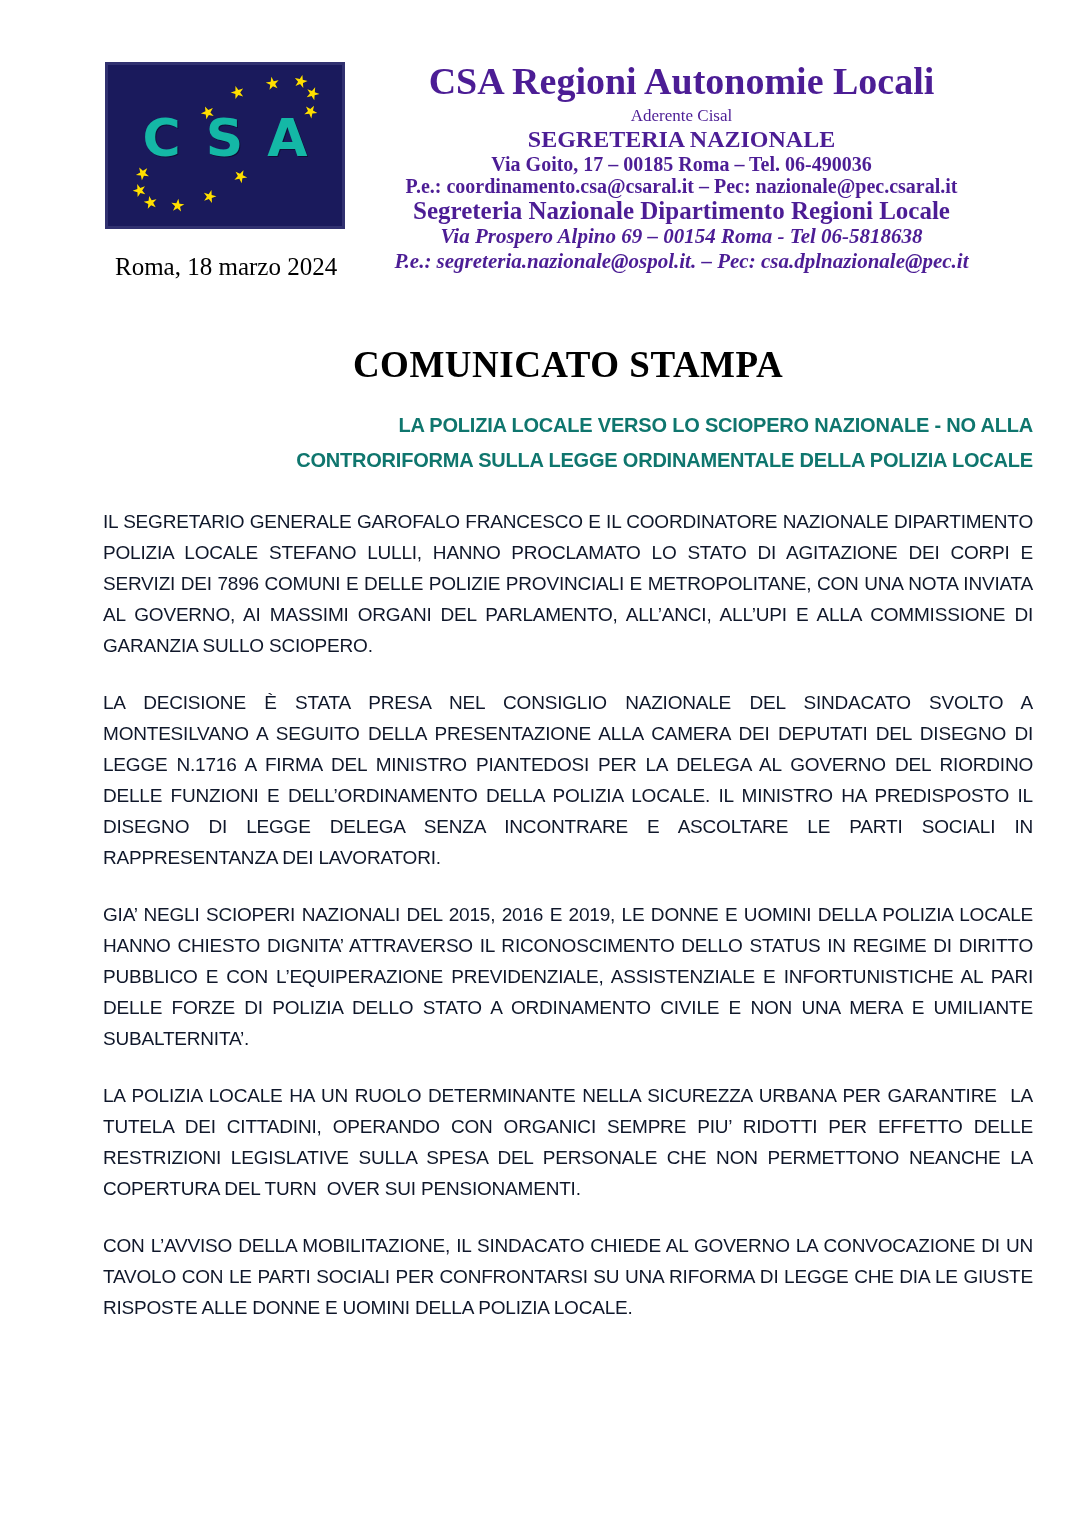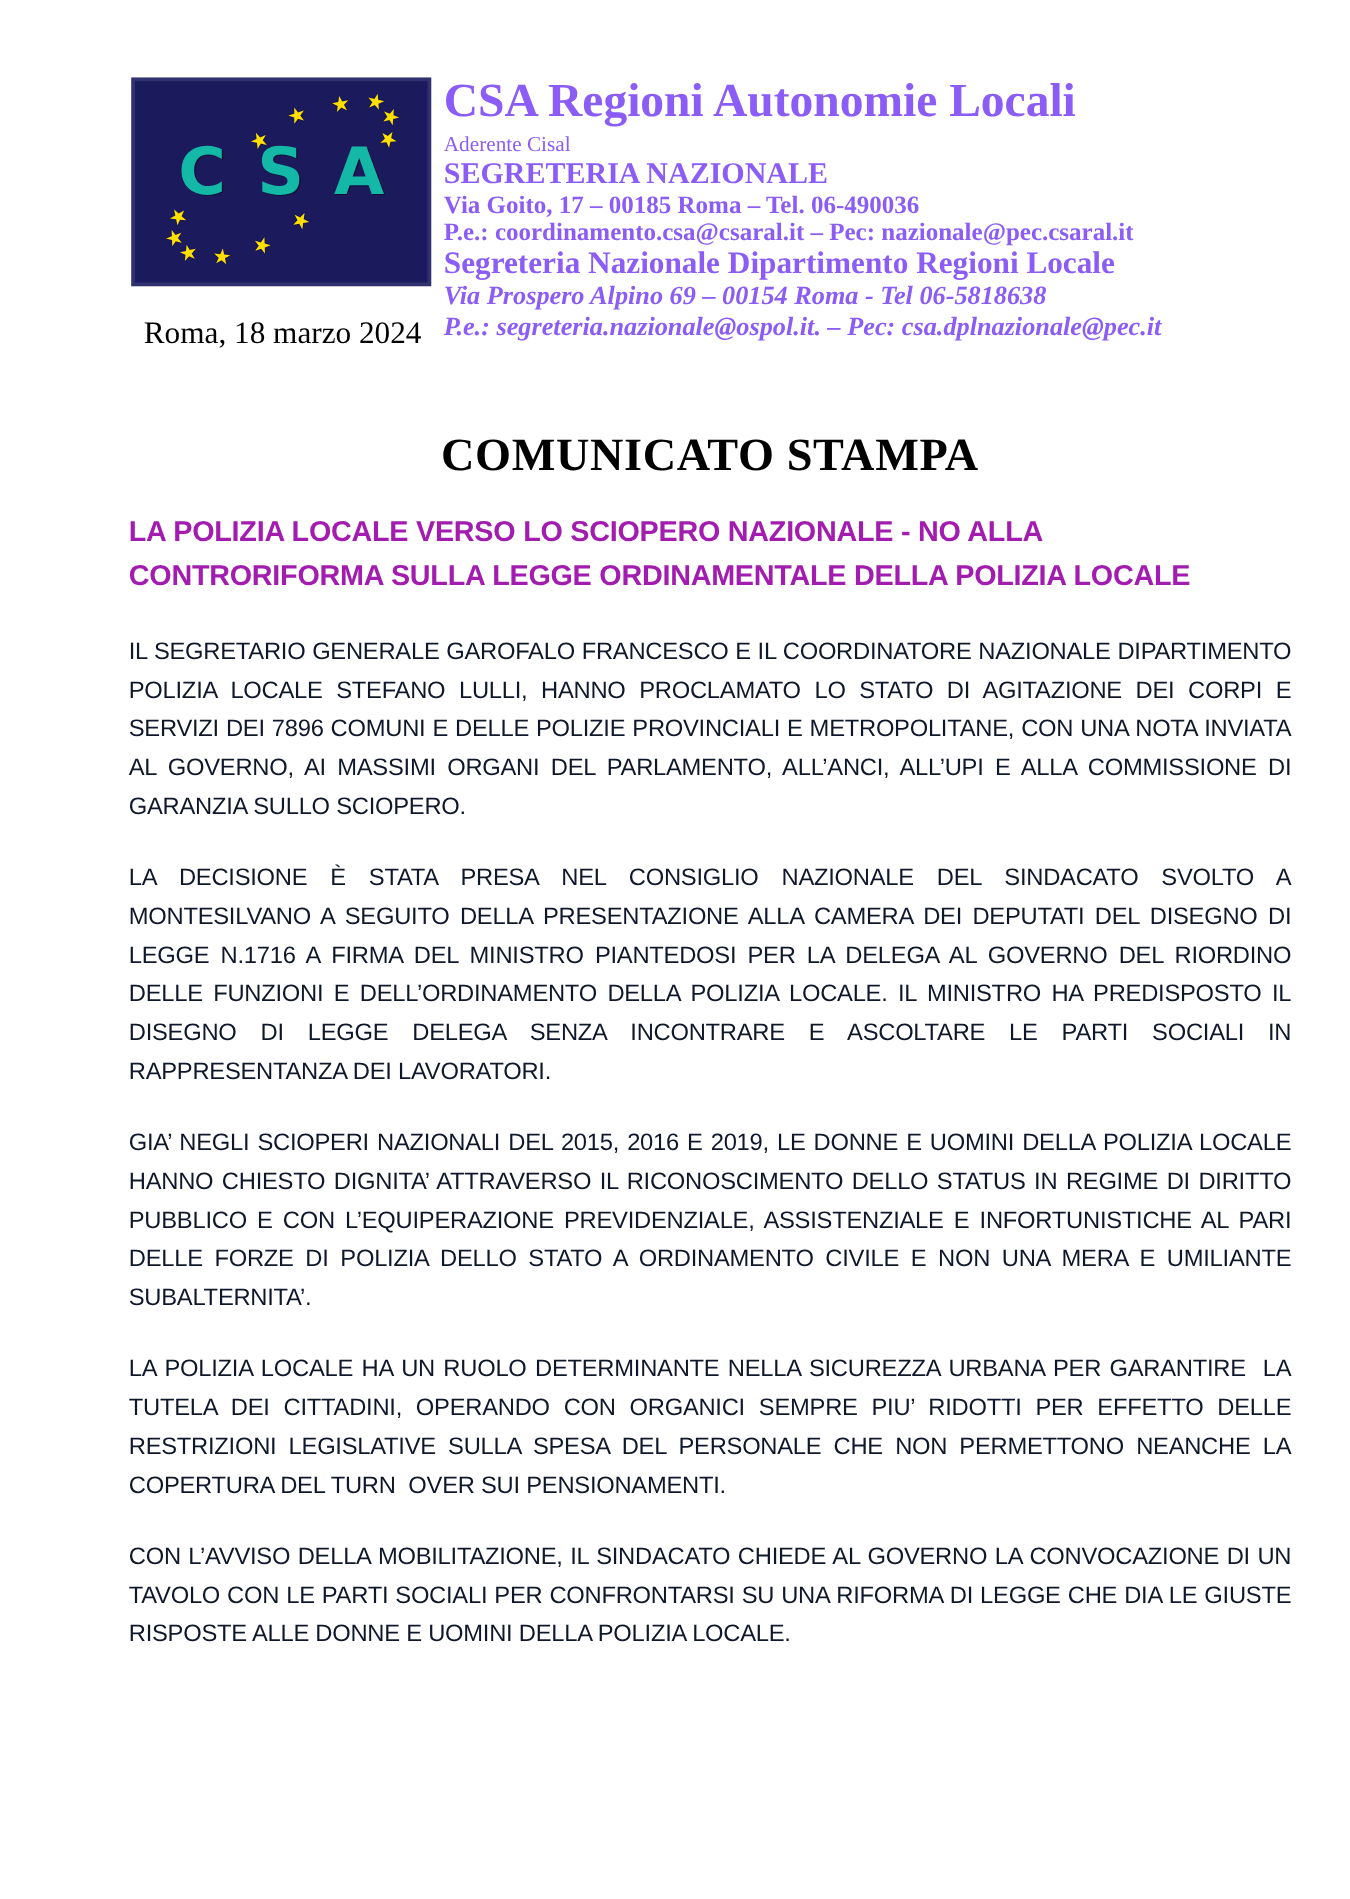--- a/index.html
+++ b/index.html
@@ -62,24 +62,25 @@
     font-family: "Liberation Serif", serif;
     font-size: 25px;
     color: #000000;
     margin: 24px 0 0 10px;
     white-space: nowrap;
   }
 
   
   .letterhead-text {
     flex: 1 1 auto;
+    text-align: center;
     padding-right: 72px;
     padding-left: 10px;
     font-family: "Liberation Serif", serif;
-    color: #8b5cf6;
+    color: #4c1d95;
   }
   .org-name {
     font-size: 38px;
     font-weight: bold;
     line-height: 1.05;
     margin-bottom: 4px;
   }
   .lh-line1 { font-size: 17px; font-weight: normal; line-height: 1.2; }
   .lh-line2 { font-size: 24px; font-weight: bold; line-height: 1.1; }
   .lh-line3 { font-size: 20px; font-weight: bold; line-height: 1.1; }
@@ -96,26 +97,26 @@
     margin-top: 62px;
     text-align: center;
     font-family: "Liberation Serif", serif;
     font-weight: bold;
     font-size: 37px;
     letter-spacing: 0.5px;
     color: #000000;
   }
   .doc-subtitle {
     margin-top: 22px;
-    text-align: left;
+    text-align: right;
     font-weight: bold;
-    font-size: 23px;
+    font-size: 20px;
     letter-spacing: -0.2px;
     line-height: 35px;
-    color: #a21caf;
+    color: #0f766e;
   }
   .doc-paragraph {
     margin-top: 26px;
     font-size: 19px;
     letter-spacing: -0.2px;
     line-height: 31px;
     text-align: justify;
     white-space: pre-wrap;
     color: #0f172a;
   }

